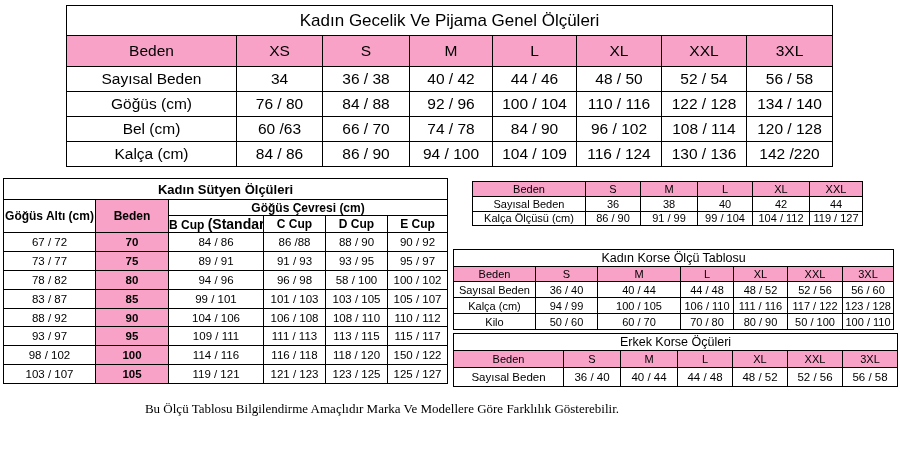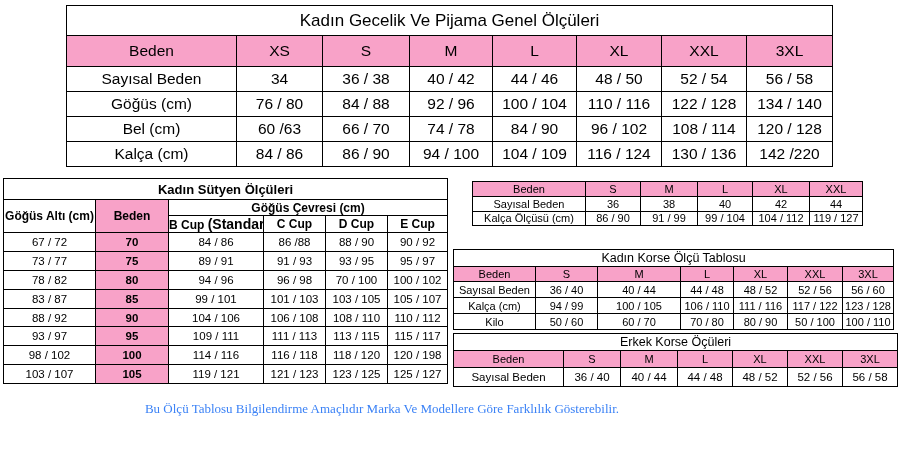--- a/index.html
+++ b/index.html
@@ -46,21 +46,21 @@
   .t-korse .title-cell { height:17px; }
   .t-korse .head-row th { height:15px; }
   .t-korse tbody td { height:16px; }
   .t-erkek .title-cell { height:17px; }
   .t-erkek .head-row th { height:17px; }
   .t-erkek tbody td { height:19px; font-size:11.5px; }
 
   
   .note {
     position:absolute; left:0; top:401px; width:764px; text-align:center;
-    font-family:"Liberation Serif", serif; font-size:13px; color:#3b82f6;
+    font-family:"Liberation Serif", serif; font-size:13px; color:#000000;
   }
 </style>
 </head>
 <body>
 
 <div class="canvas">
 
   <table class="t t-top">
     <colgroup>
       <col style="width:170px">
@@ -171,21 +171,21 @@
           <td>89 / 91</td>
           <td>91 / 93</td>
           <td>93 / 95</td>
           <td>95 / 97</td>
         </tr>
         <tr>
           <td>78 / 82</td>
           <td>80</td>
           <td>94 / 96</td>
           <td>96 / 98</td>
-          <td>70 / 100</td>
+          <td>58 / 100</td>
           <td>100 / 102</td>
         </tr>
         <tr>
           <td>83 / 87</td>
           <td>85</td>
           <td>99 / 101</td>
           <td>101 / 103</td>
           <td>103 / 105</td>
           <td>105 / 107</td>
         </tr>
@@ -204,21 +204,21 @@
           <td>111 / 113</td>
           <td>113 / 115</td>
           <td>115 / 117</td>
         </tr>
         <tr>
           <td>98 / 102</td>
           <td>100</td>
           <td>114 / 116</td>
           <td>116 / 118</td>
           <td>118 / 120</td>
-          <td>120 / 198</td>
+          <td>150 / 122</td>
         </tr>
         <tr>
           <td>103 / 107</td>
           <td>105</td>
           <td>119 / 121</td>
           <td>121 / 123</td>
           <td>123 / 125</td>
           <td>125 / 127</td>
         </tr>
       </tbody>

